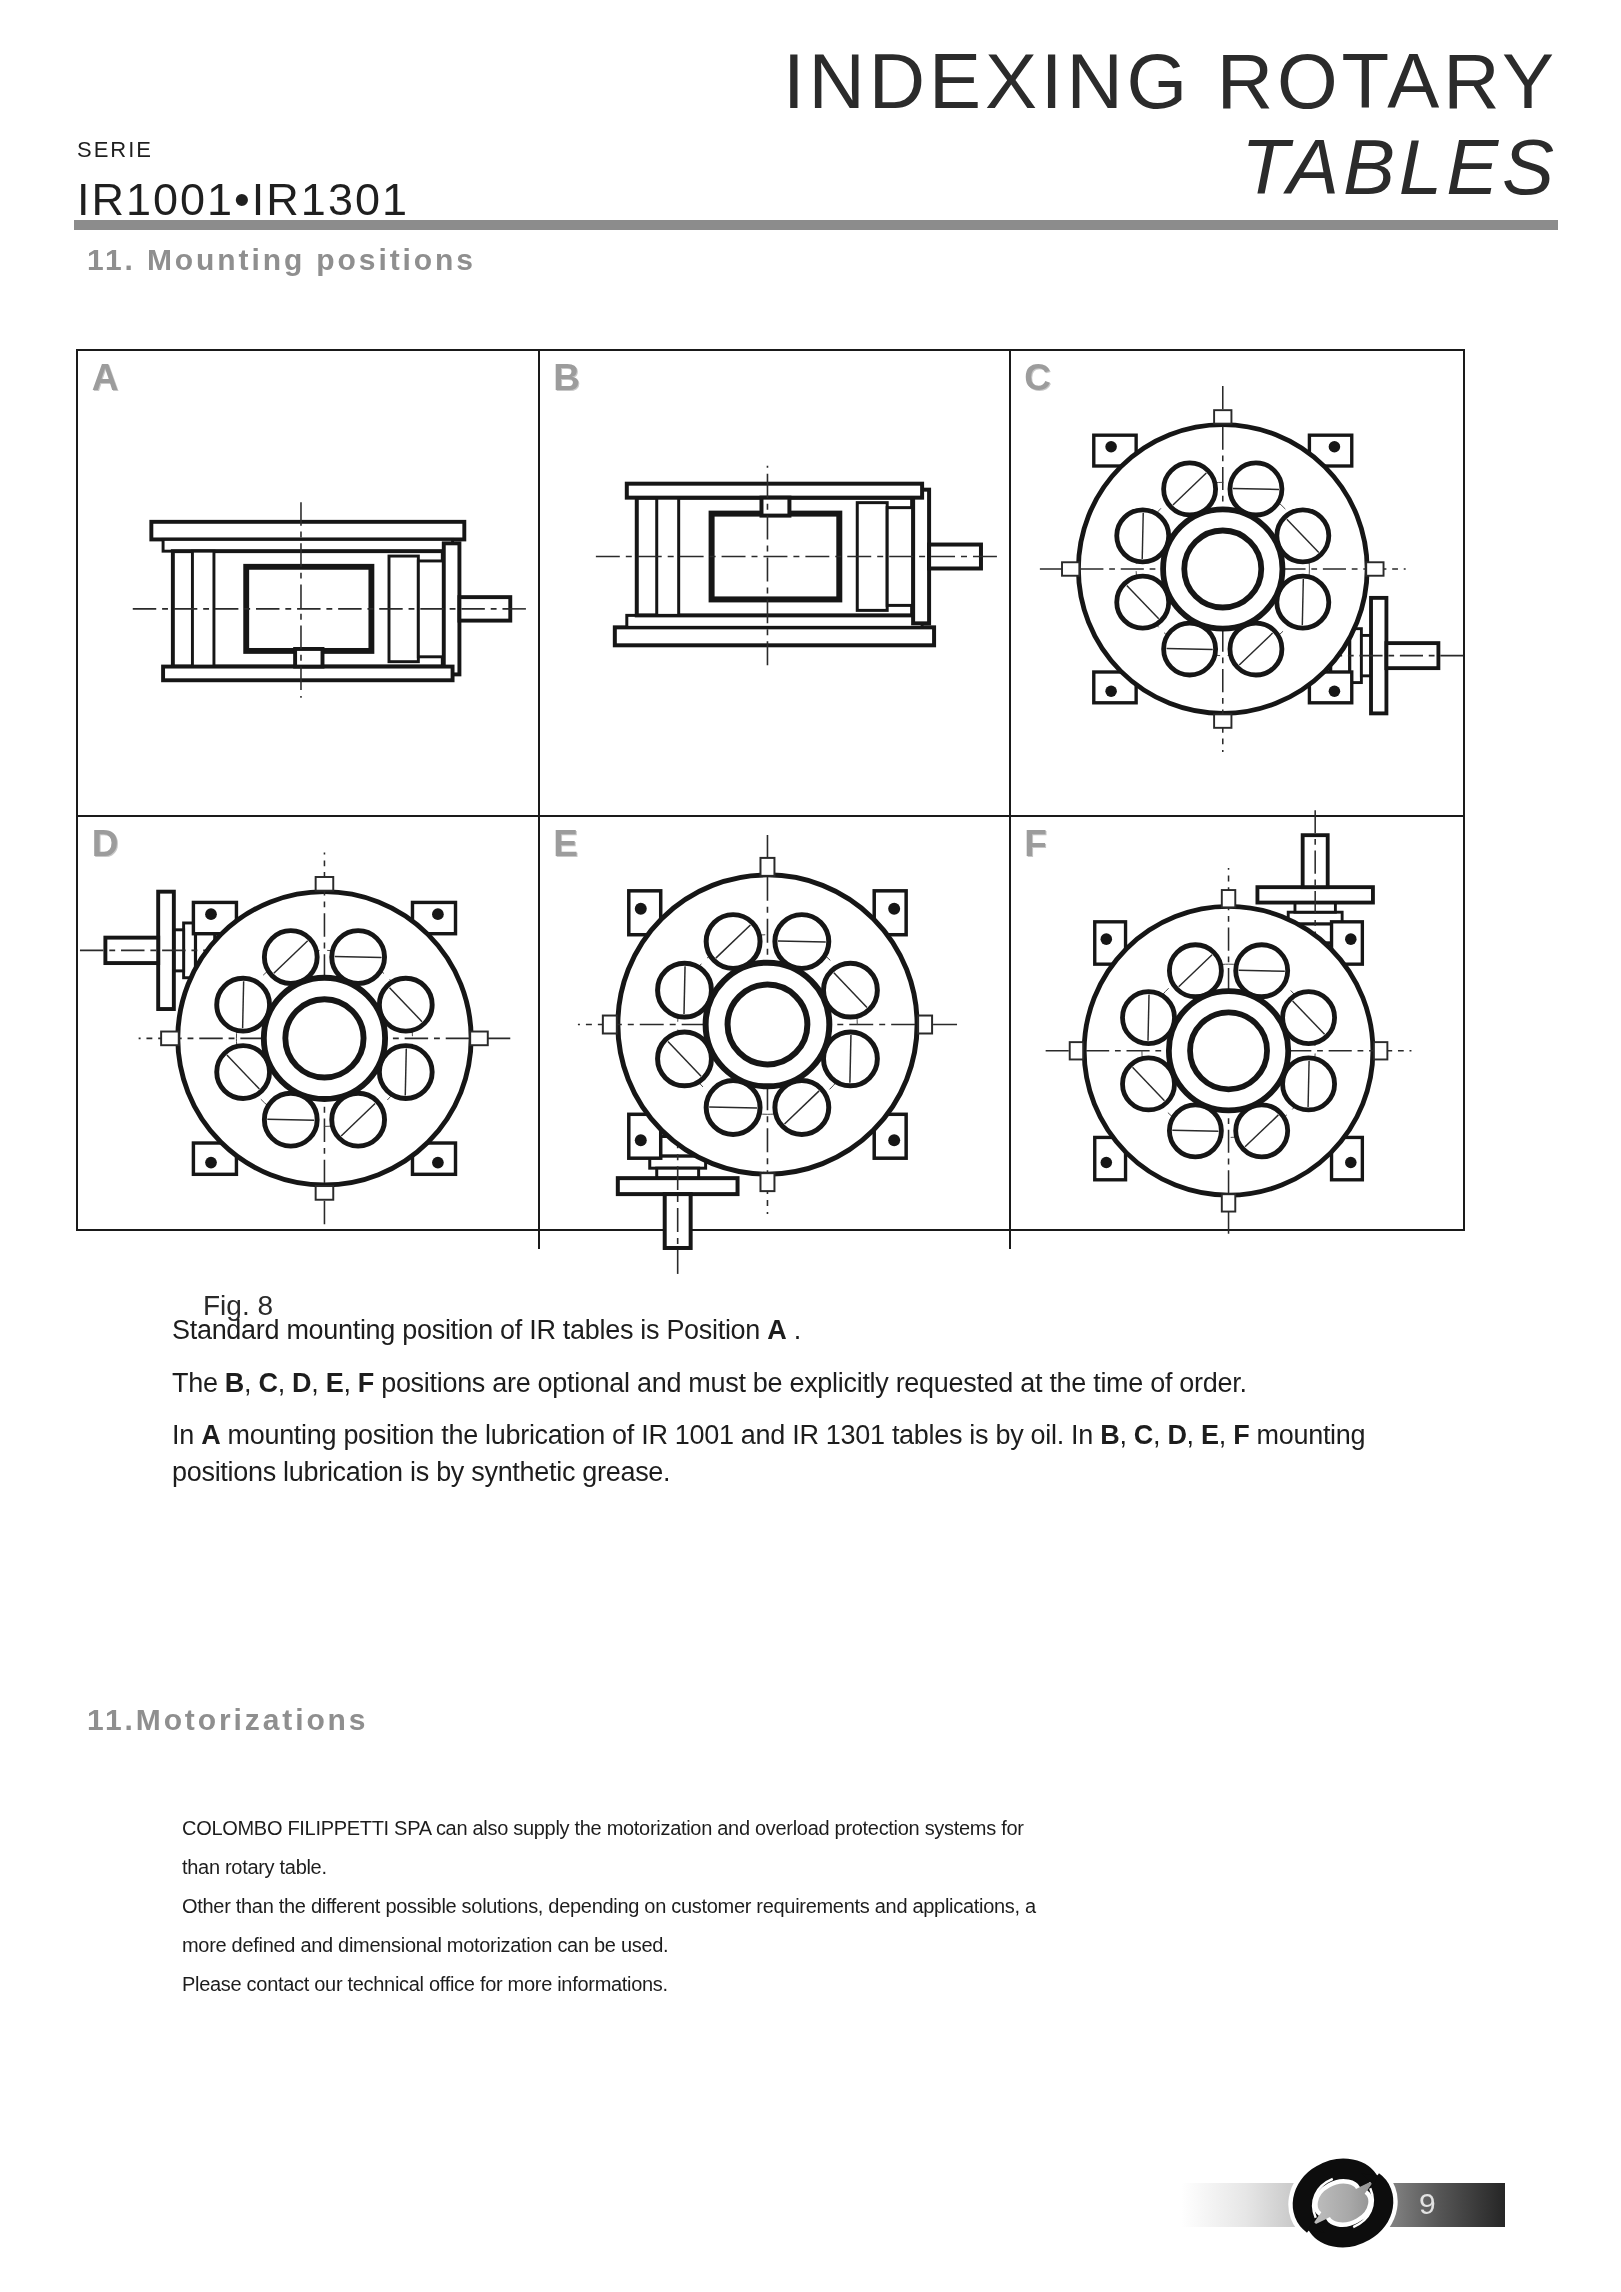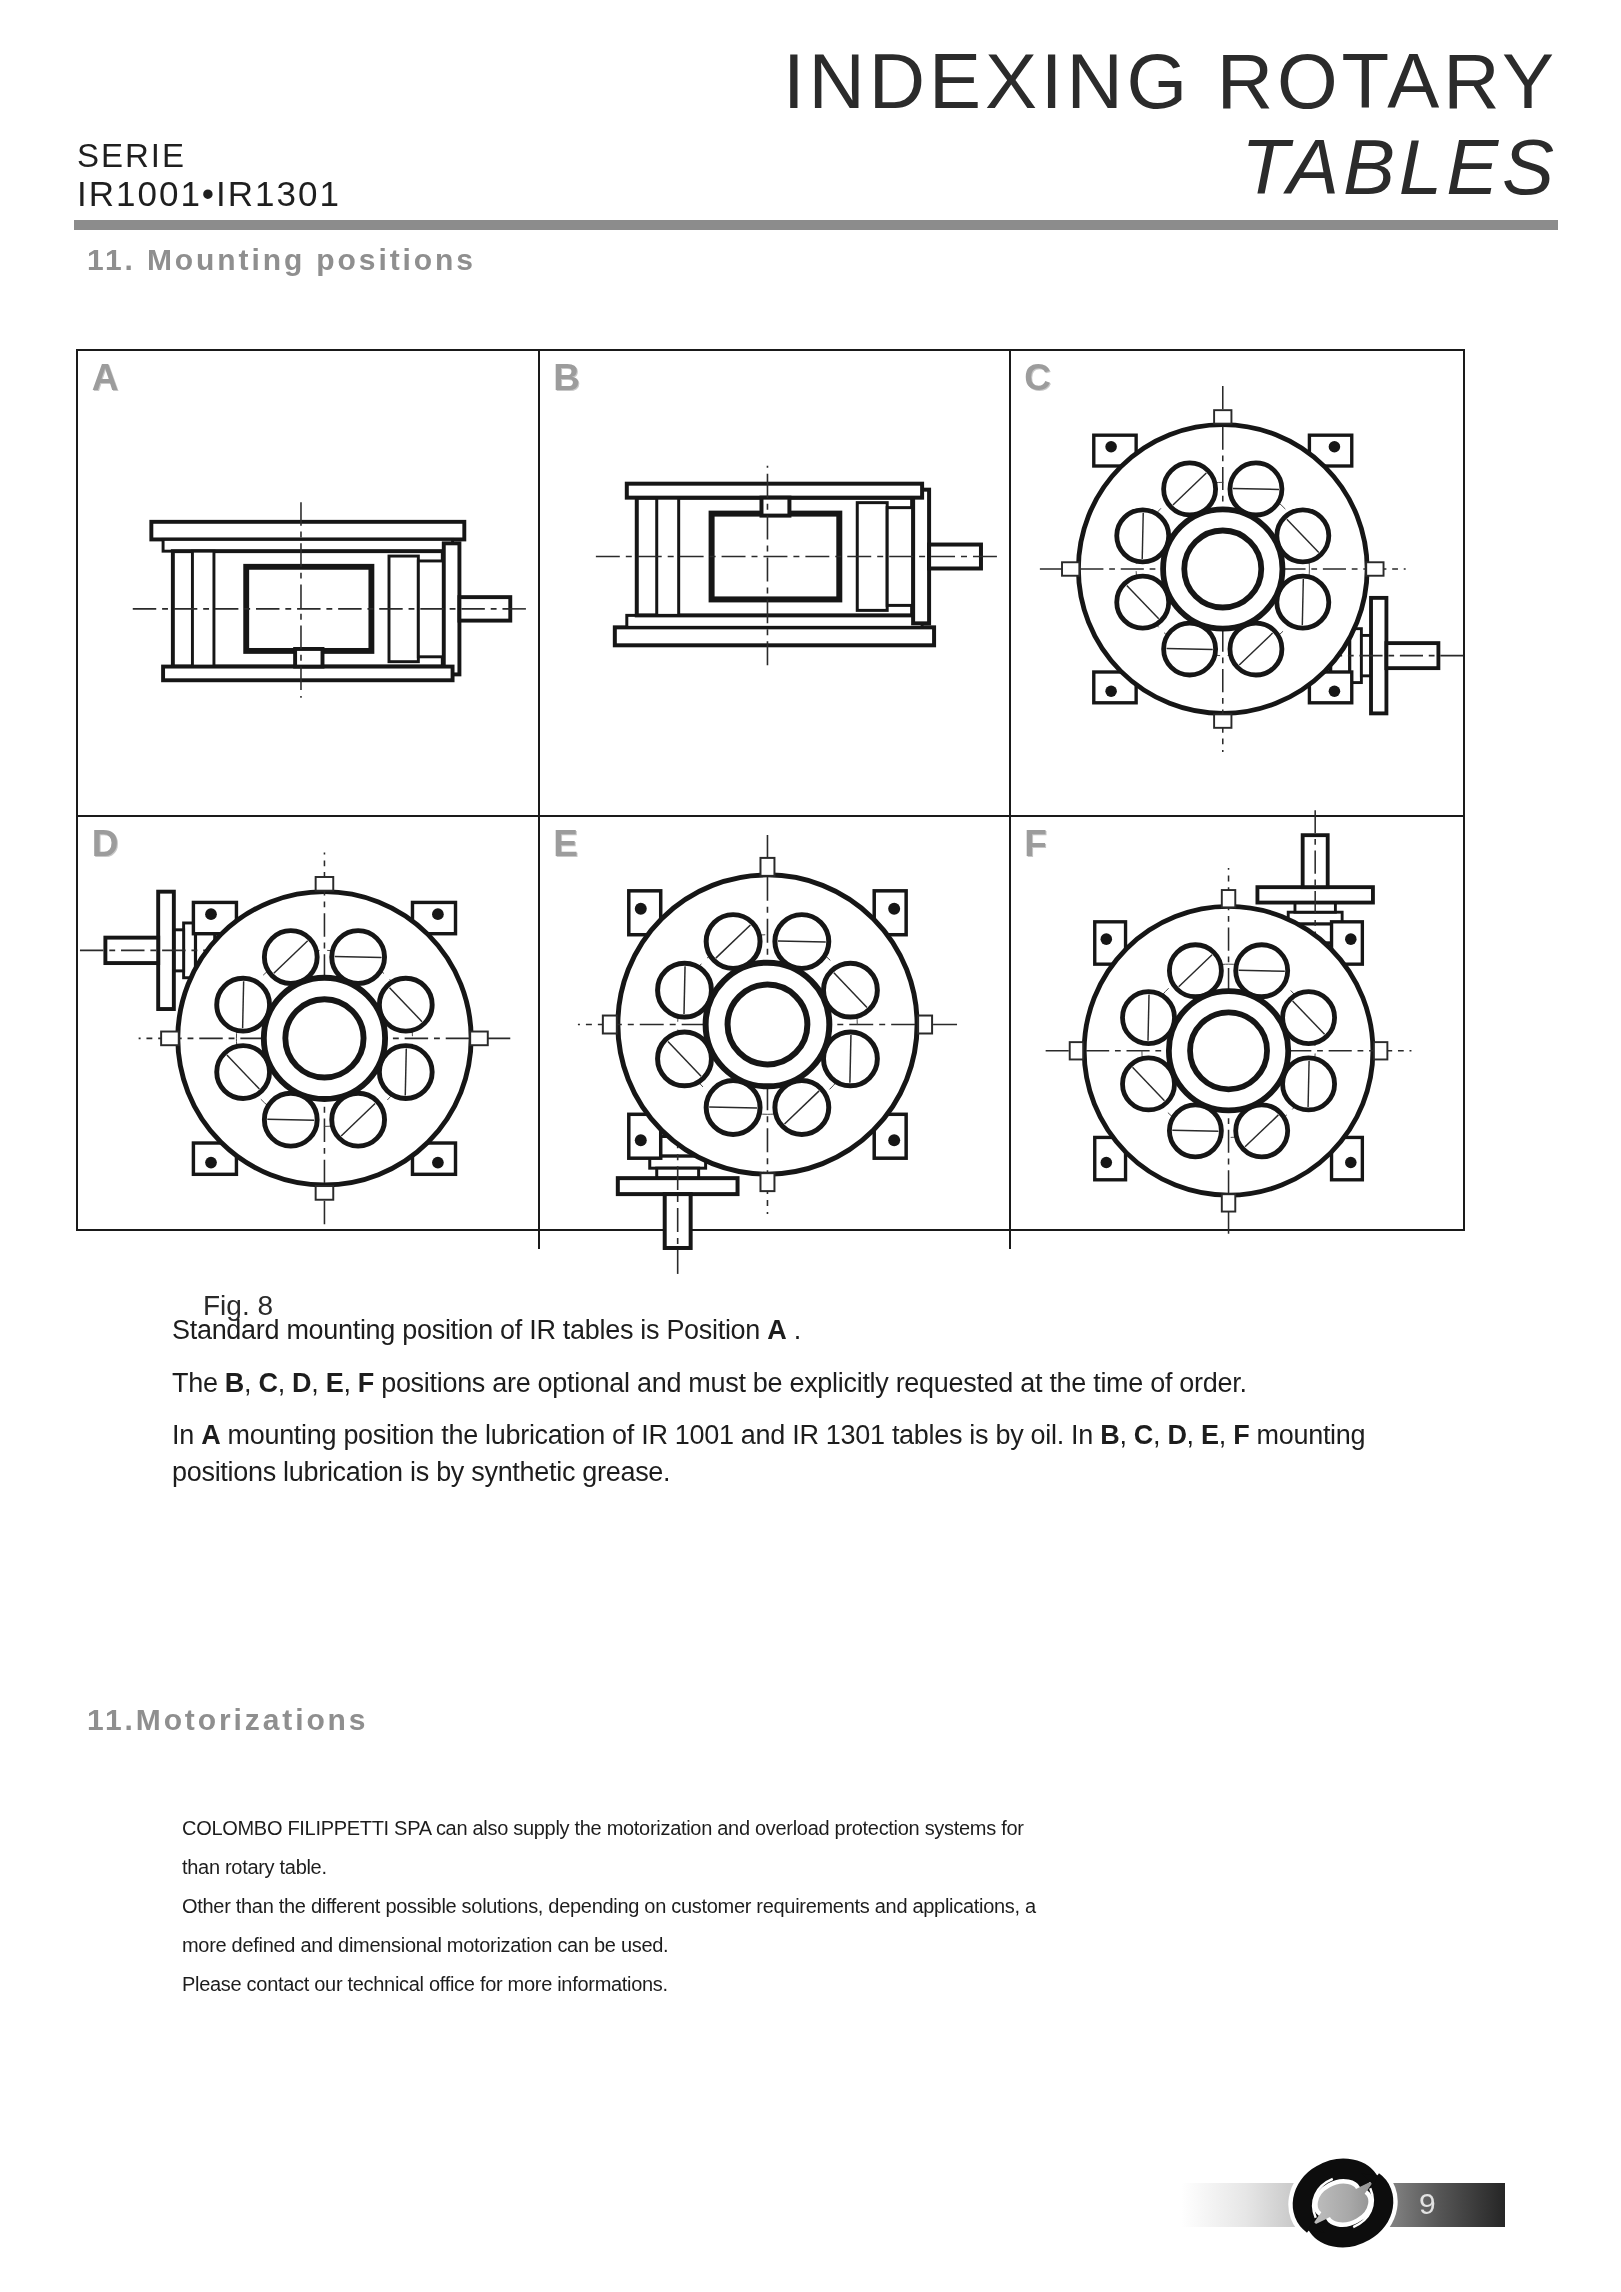--- a/index.html
+++ b/index.html
@@ -1,22 +1,22 @@
 <!DOCTYPE html>
 <html><head>
 <meta charset="utf-8">
 <style>
   html,body{margin:0;padding:0;background:#ffffff;}
   .page{
     position:relative;width:1621px;height:2293px;background:#ffffff;
     font-family:"Liberation Sans",sans-serif;color:#1d1d1d;overflow:hidden;
   }
   
-  .serie-label{position:absolute;left:77px;top:137px;font-size:33px;letter-spacing:2px;color:#1f1f1f;}
-  .serie-models{position:absolute;left:77px;top:174px;font-size:35px;letter-spacing:2px;color:#1f1f1f;}
+  .serie-label{position:absolute;left:77px;top:137px;font-size:22px;letter-spacing:2px;color:#1f1f1f;}
+  .serie-models{position:absolute;left:77px;top:174px;font-size:45px;letter-spacing:2px;color:#1f1f1f;}
   .doc-title{position:absolute;right:63px;top:35px;text-align:right;color:#2b2b2b;font-weight:200;}
   .doc-title .t1{font-size:78px;letter-spacing:3.9px;line-height:92px;}
   .doc-title .t2{font-size:78px;letter-spacing:3.9px;line-height:80px;font-style:italic;}
   .header-bar{position:absolute;left:74px;top:220px;width:1484px;height:9.8px;background:#8c8c8c;}
   
   .section-title{position:absolute;left:75px;font-size:30px;font-weight:bold;letter-spacing:2.9px;color:#8f8f8f;margin-left:12px;}
   .st-mounting{top:243px;}
   .st-motor{top:1703px;}
   
   .figure-grid{

